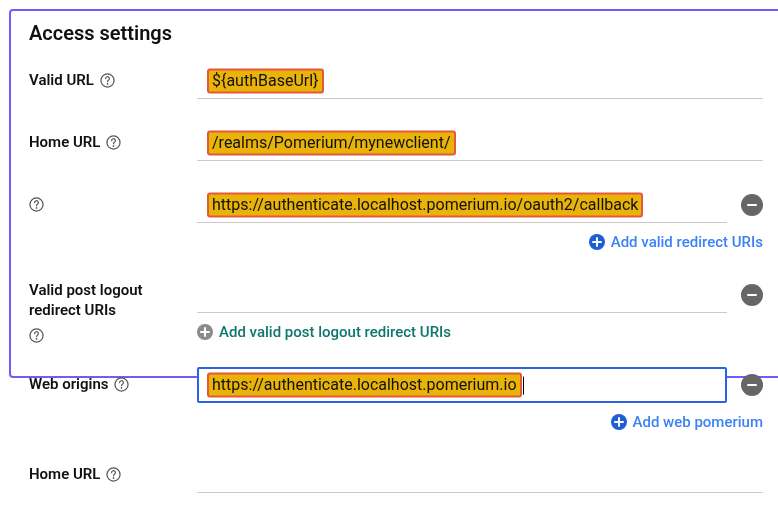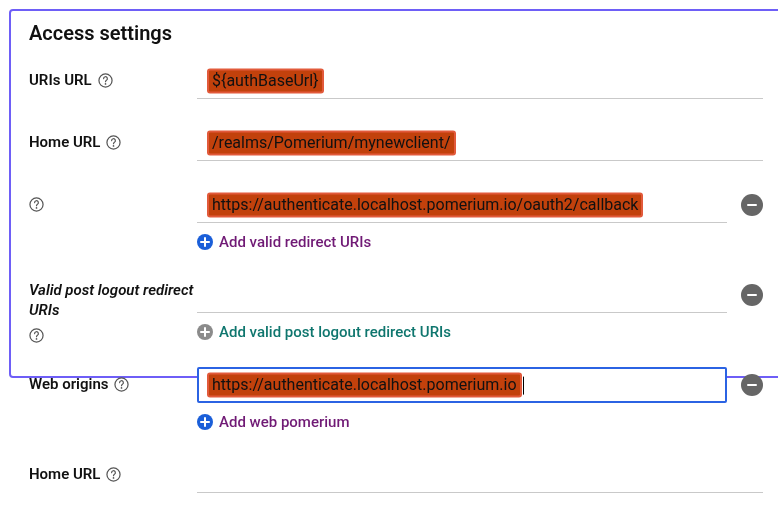--- a/index.html
+++ b/index.html
@@ -81,21 +81,21 @@
     border: 2px solid #2b63e3;
     border-radius: 2px;
     border-bottom: 2px solid #2b63e3;
   }
   .hl-box {
     border: 2px solid #e25a3b;
     border-radius: 3px;
     padding: 0 3px;
     display: inline-block;
     line-height: 1.3;
-    background: #c2410c;
+    background: #eab308;
   }
   .remove-btn {
     width: 22px;
     height: 22px;
     border-radius: 50%;
     background: #666;
     color: #fff;
     display: flex;
     align-items: center;
     justify-content: center;
@@ -105,21 +105,21 @@
   .remove-btn svg { width: 10px; height: 10px; }
   .add-link {
     display: flex;
     align-items: center;
     gap: 6px;
     margin-top: 10px;
     font-size: 15px;
     font-weight: 500;
     cursor: pointer;
   }
-  .add-link.active { color: #701a75; }
+  .add-link.active { color: #3b82f6; justify-content: flex-end; }
   .add-link.disabled { color: #0f766e; cursor: default; }
   .plus-circle {
     width: 16px;
     height: 16px;
     border-radius: 50%;
     display: inline-flex;
     align-items: center;
     justify-content: center;
     flex-shrink: 0;
   }
@@ -164,21 +164,21 @@
       </g>
   </defs>
 </svg>
 
 <div class="panel">
 
   <h2 class="section-title">Access settings</h2>
 
   <div class="field-row">
     <div class="field-label-col">
-      <span class="lbltxt">URIs URL</span>
+      <span class="lbltxt">Valid URL</span>
       <span class="help-icon">
           <svg viewBox="0 0 16 16">
             <use href="#qmark"></use>
           </svg>
         </span>
     </div>
     <div class="field-input-col">
       <div class="input-line">
         <div class="input-wrap">
           <div class="text-input"></div>
@@ -232,21 +232,21 @@
             <svg viewBox="0 0 10 10">
               <use href="#plus"></use>
             </svg>
           </span>
         <span>Add valid redirect URIs</span>
       </div>
     </div>
   </div>
 
   <div class="field-row">
-    <div class="field-label-col" style="padding-top:4px;font-style:italic;">
+    <div class="field-label-col" style="padding-top:4px;">
       <span class="lbltxt">Valid post logout redirect URIs</span>
       <span class="help-icon">
           <svg viewBox="0 0 16 16">
             <use href="#qmark"></use>
           </svg>
         </span>
     </div>
     <div class="field-input-col">
       <div class="input-line">
         <input class="text-input" type="text" value="" style="">

